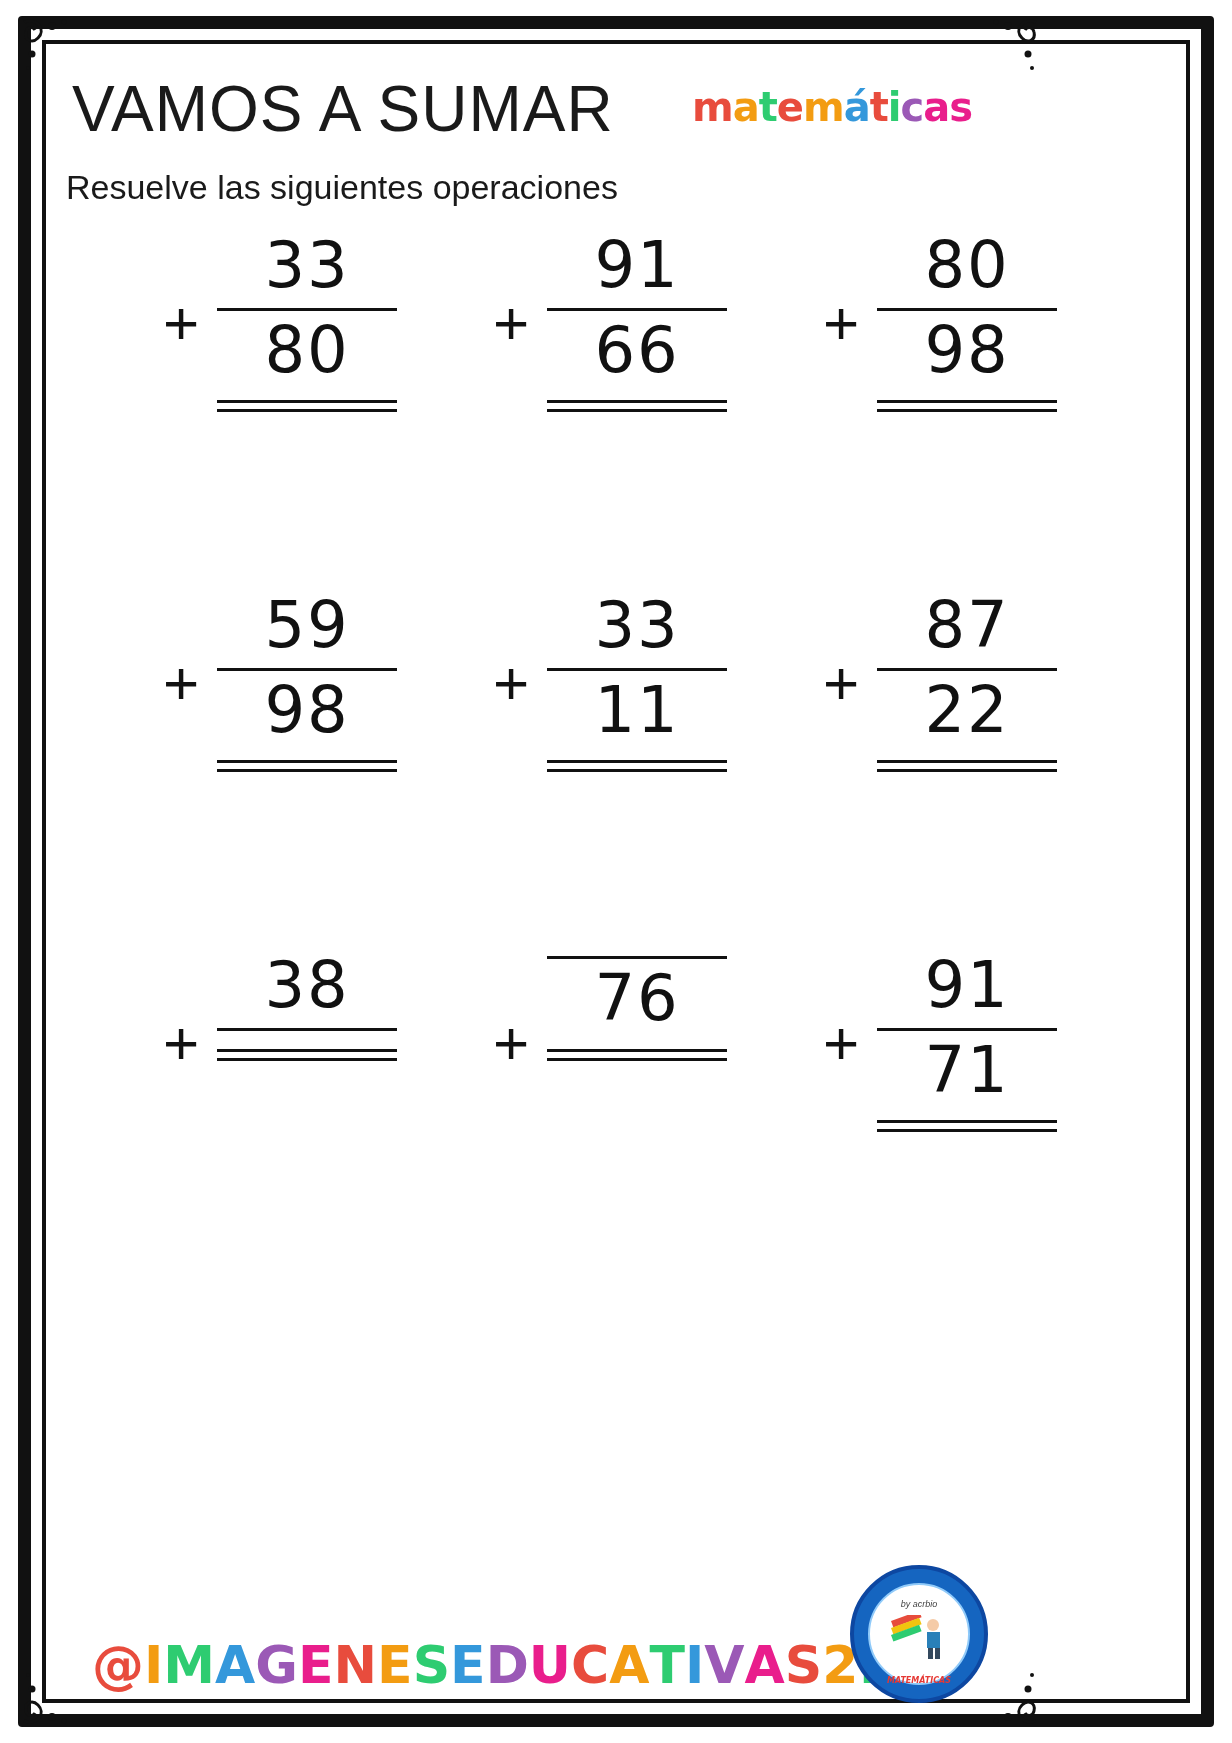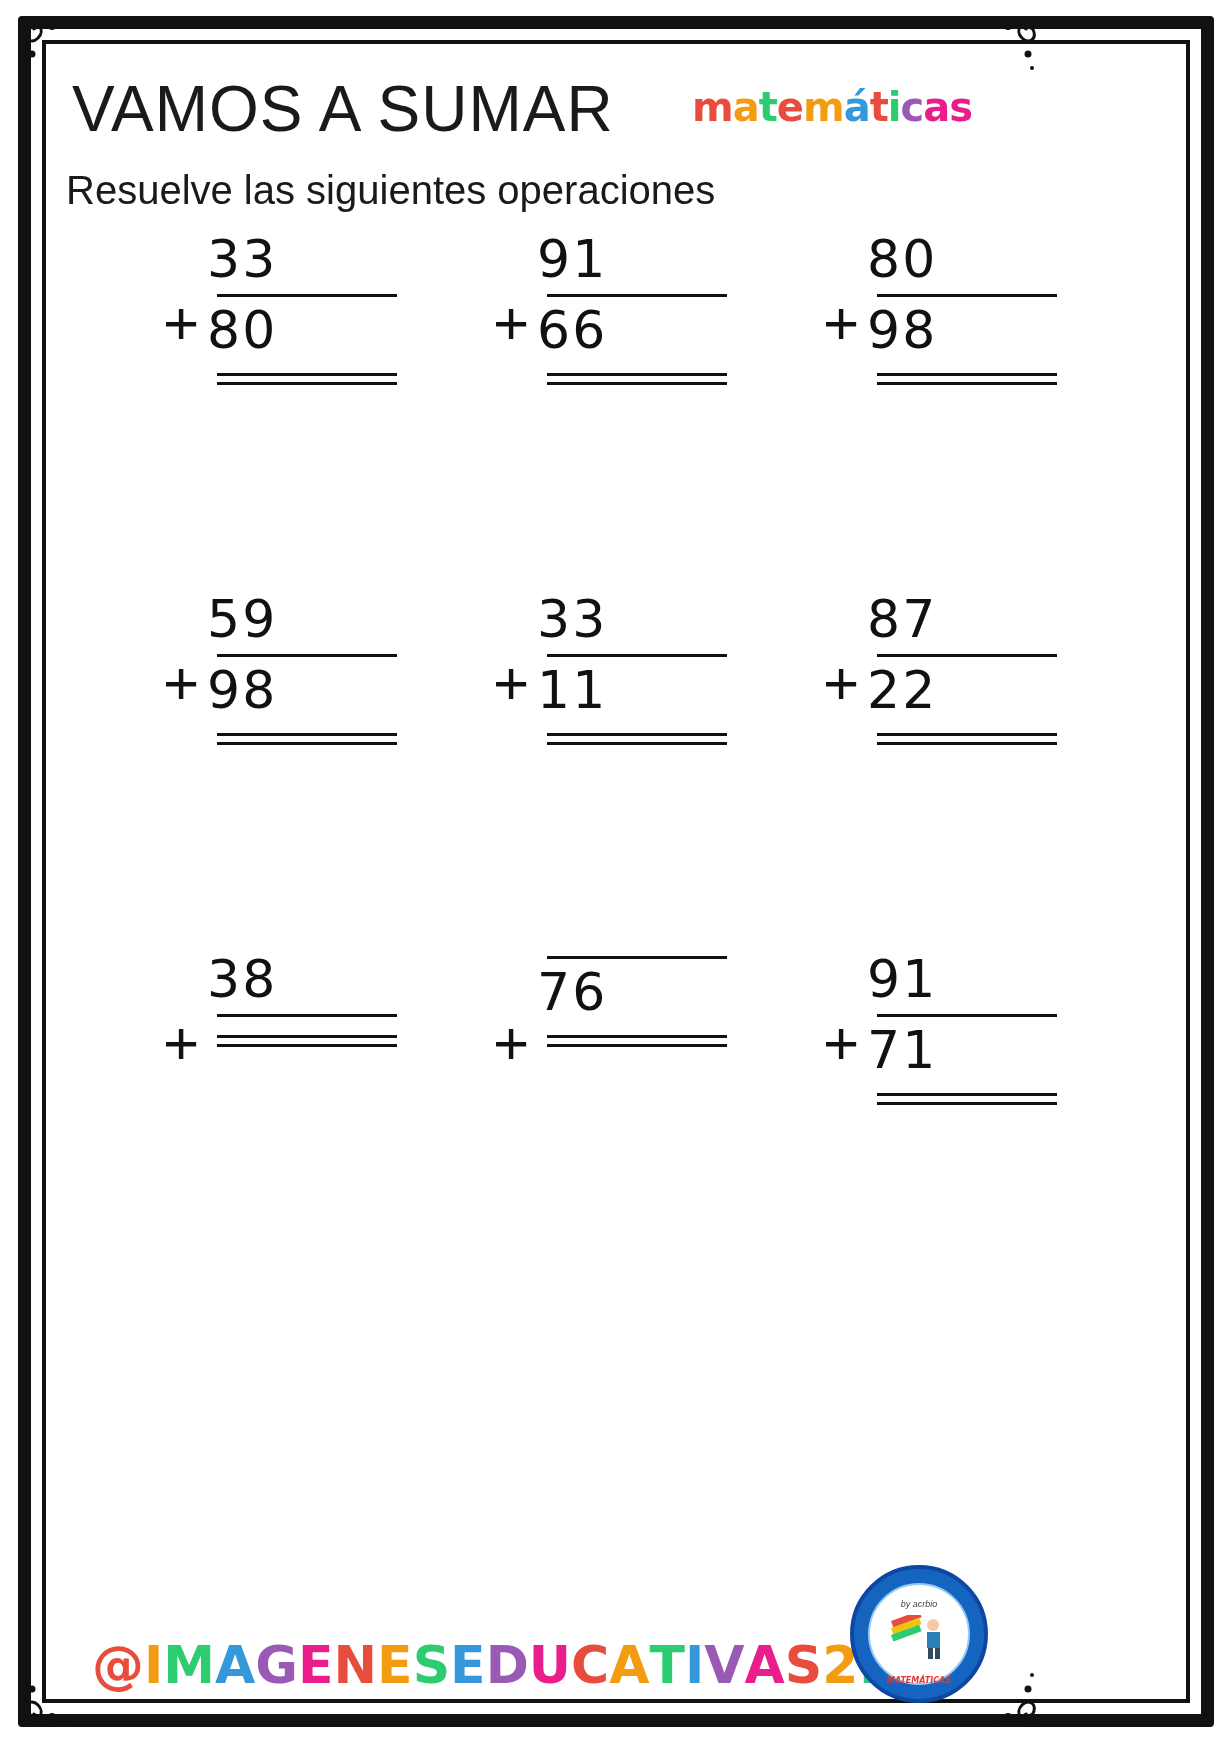--- a/index.html
+++ b/index.html
@@ -65,21 +65,21 @@
     letter-spacing: 1px;
     color: #1a1a1a;
     font-weight: 400;
     font-family: "Liberation Sans", sans-serif;
     white-space: nowrap;
   }
   .subtitle {
     position: absolute;
     left: 66px;
     top: 168px;
-    font-size: 40px;
+    font-size: 34px;
     color: #1a1a1a;
     font-weight: 400;
     white-space: nowrap;
   }
   .badge {
     position: absolute;
     right: 88px;
     top: 84px;
     font-size: 40px;
     font-weight: 700;
@@ -113,26 +113,27 @@
     margin-top: 62px;
     margin-right: 8px;
   }
   .stack {
     display: flex;
     flex-direction: column;
     align-items: center;
     width: 200px;
   }
   .num {
-    font-size: 52px;
+    font-size: 64px;
     line-height: 1.12;
     color: #111;
     letter-spacing: 2px;
     font-family: "DejaVu Sans", sans-serif;
     font-weight: 400;
+    text-align: center;
     width: 100%;
   }
   .rule {
     width: 180px;
     height: 0;
     border-top: 3px solid #111;
     margin: 6px 0 4px 0;
   }
   .answer-rule {
     width: 180px;

